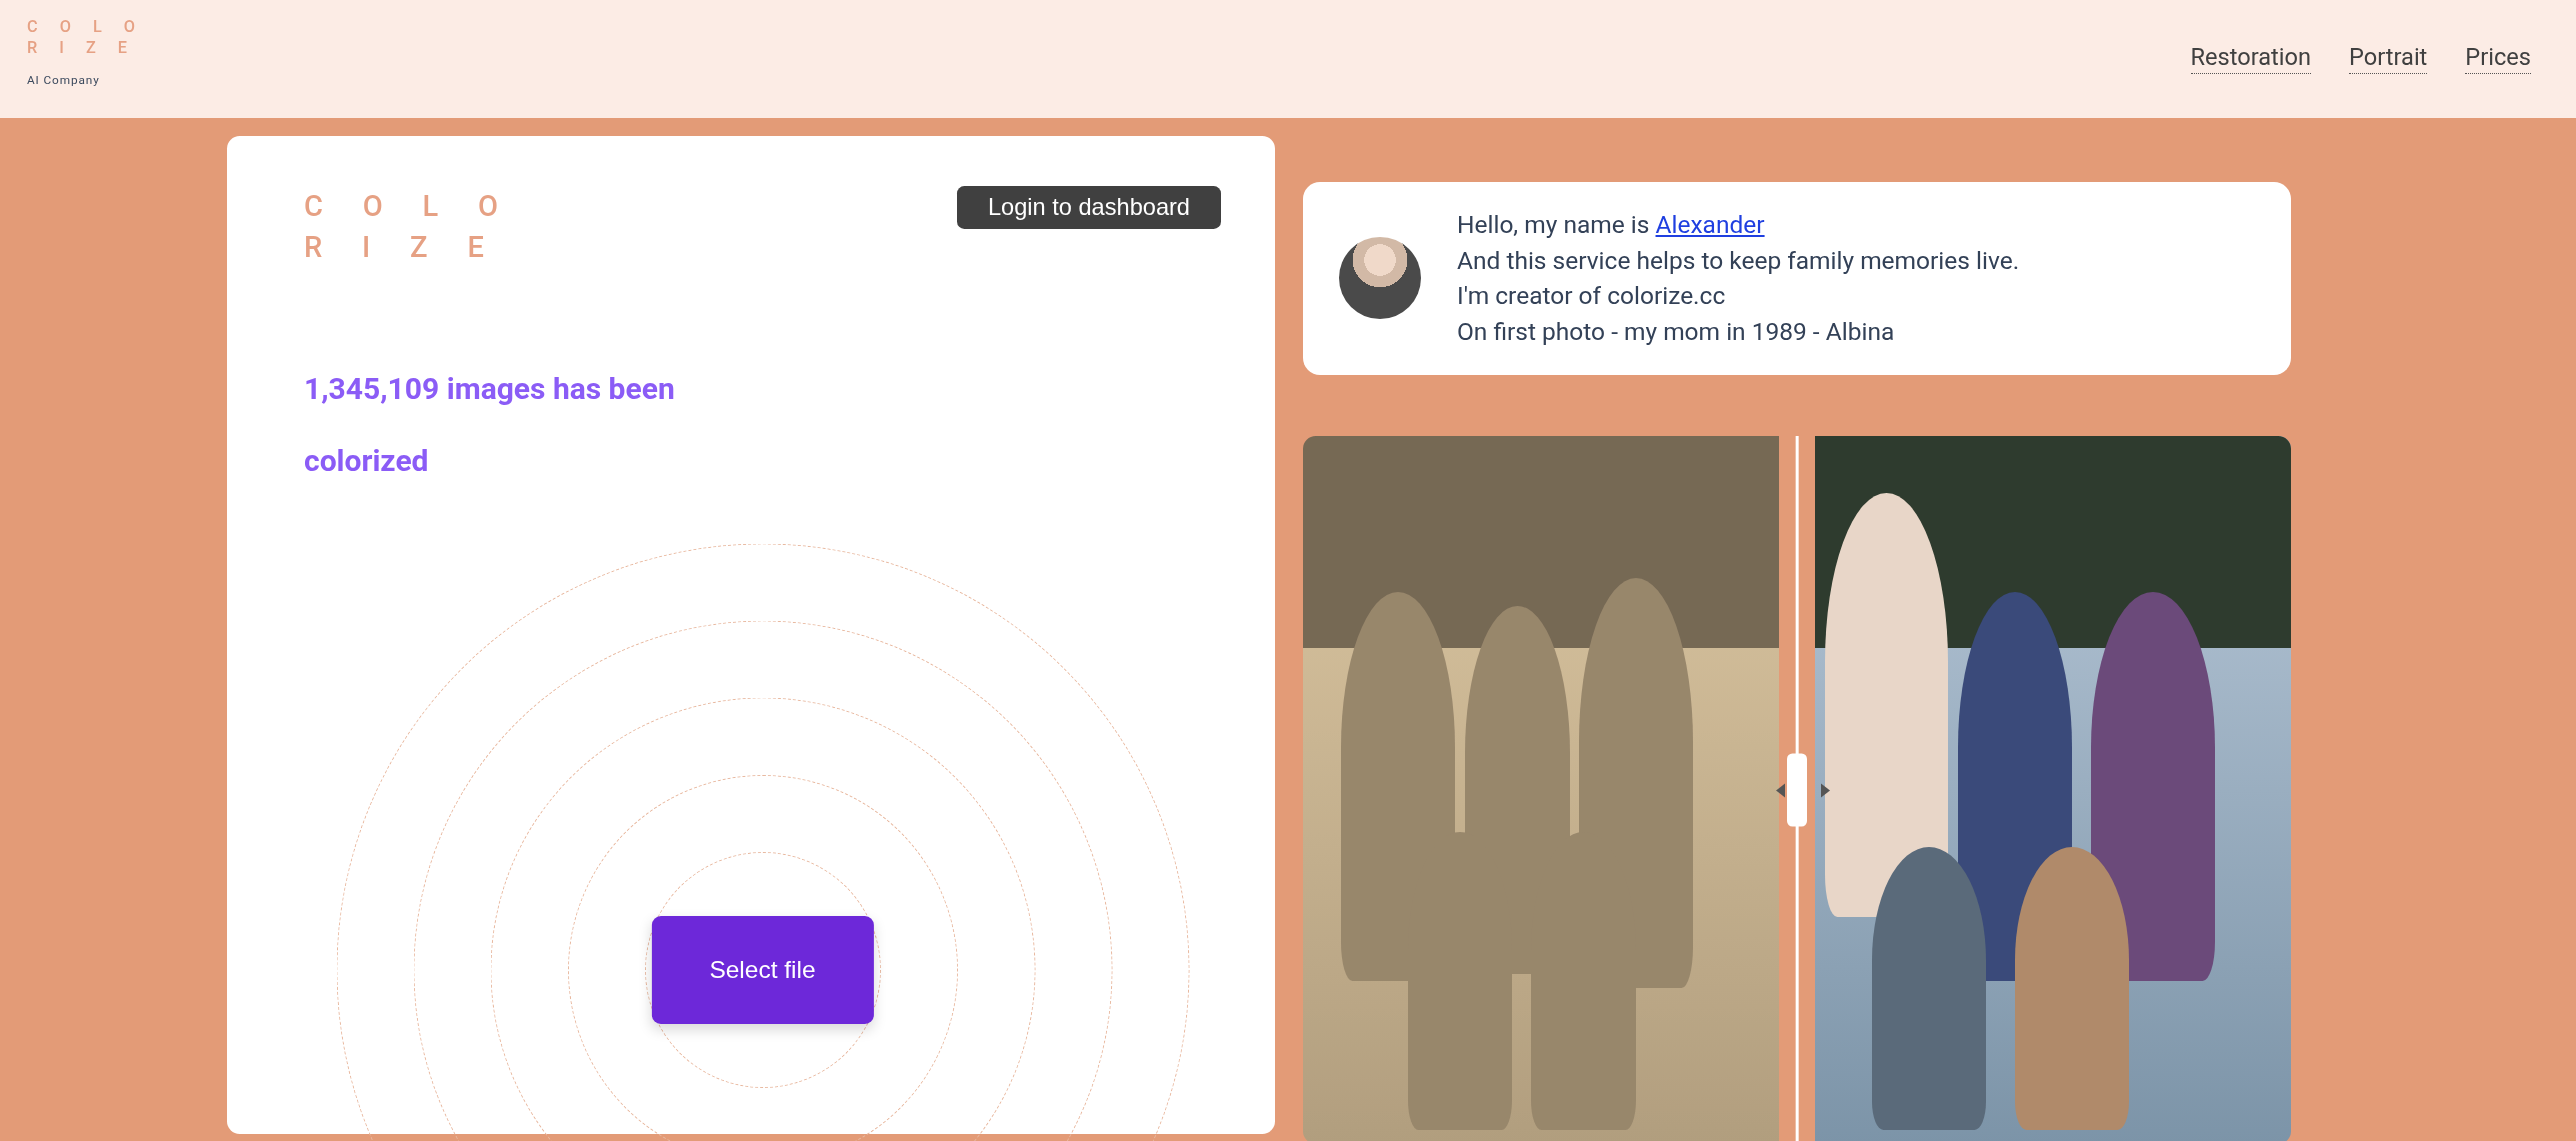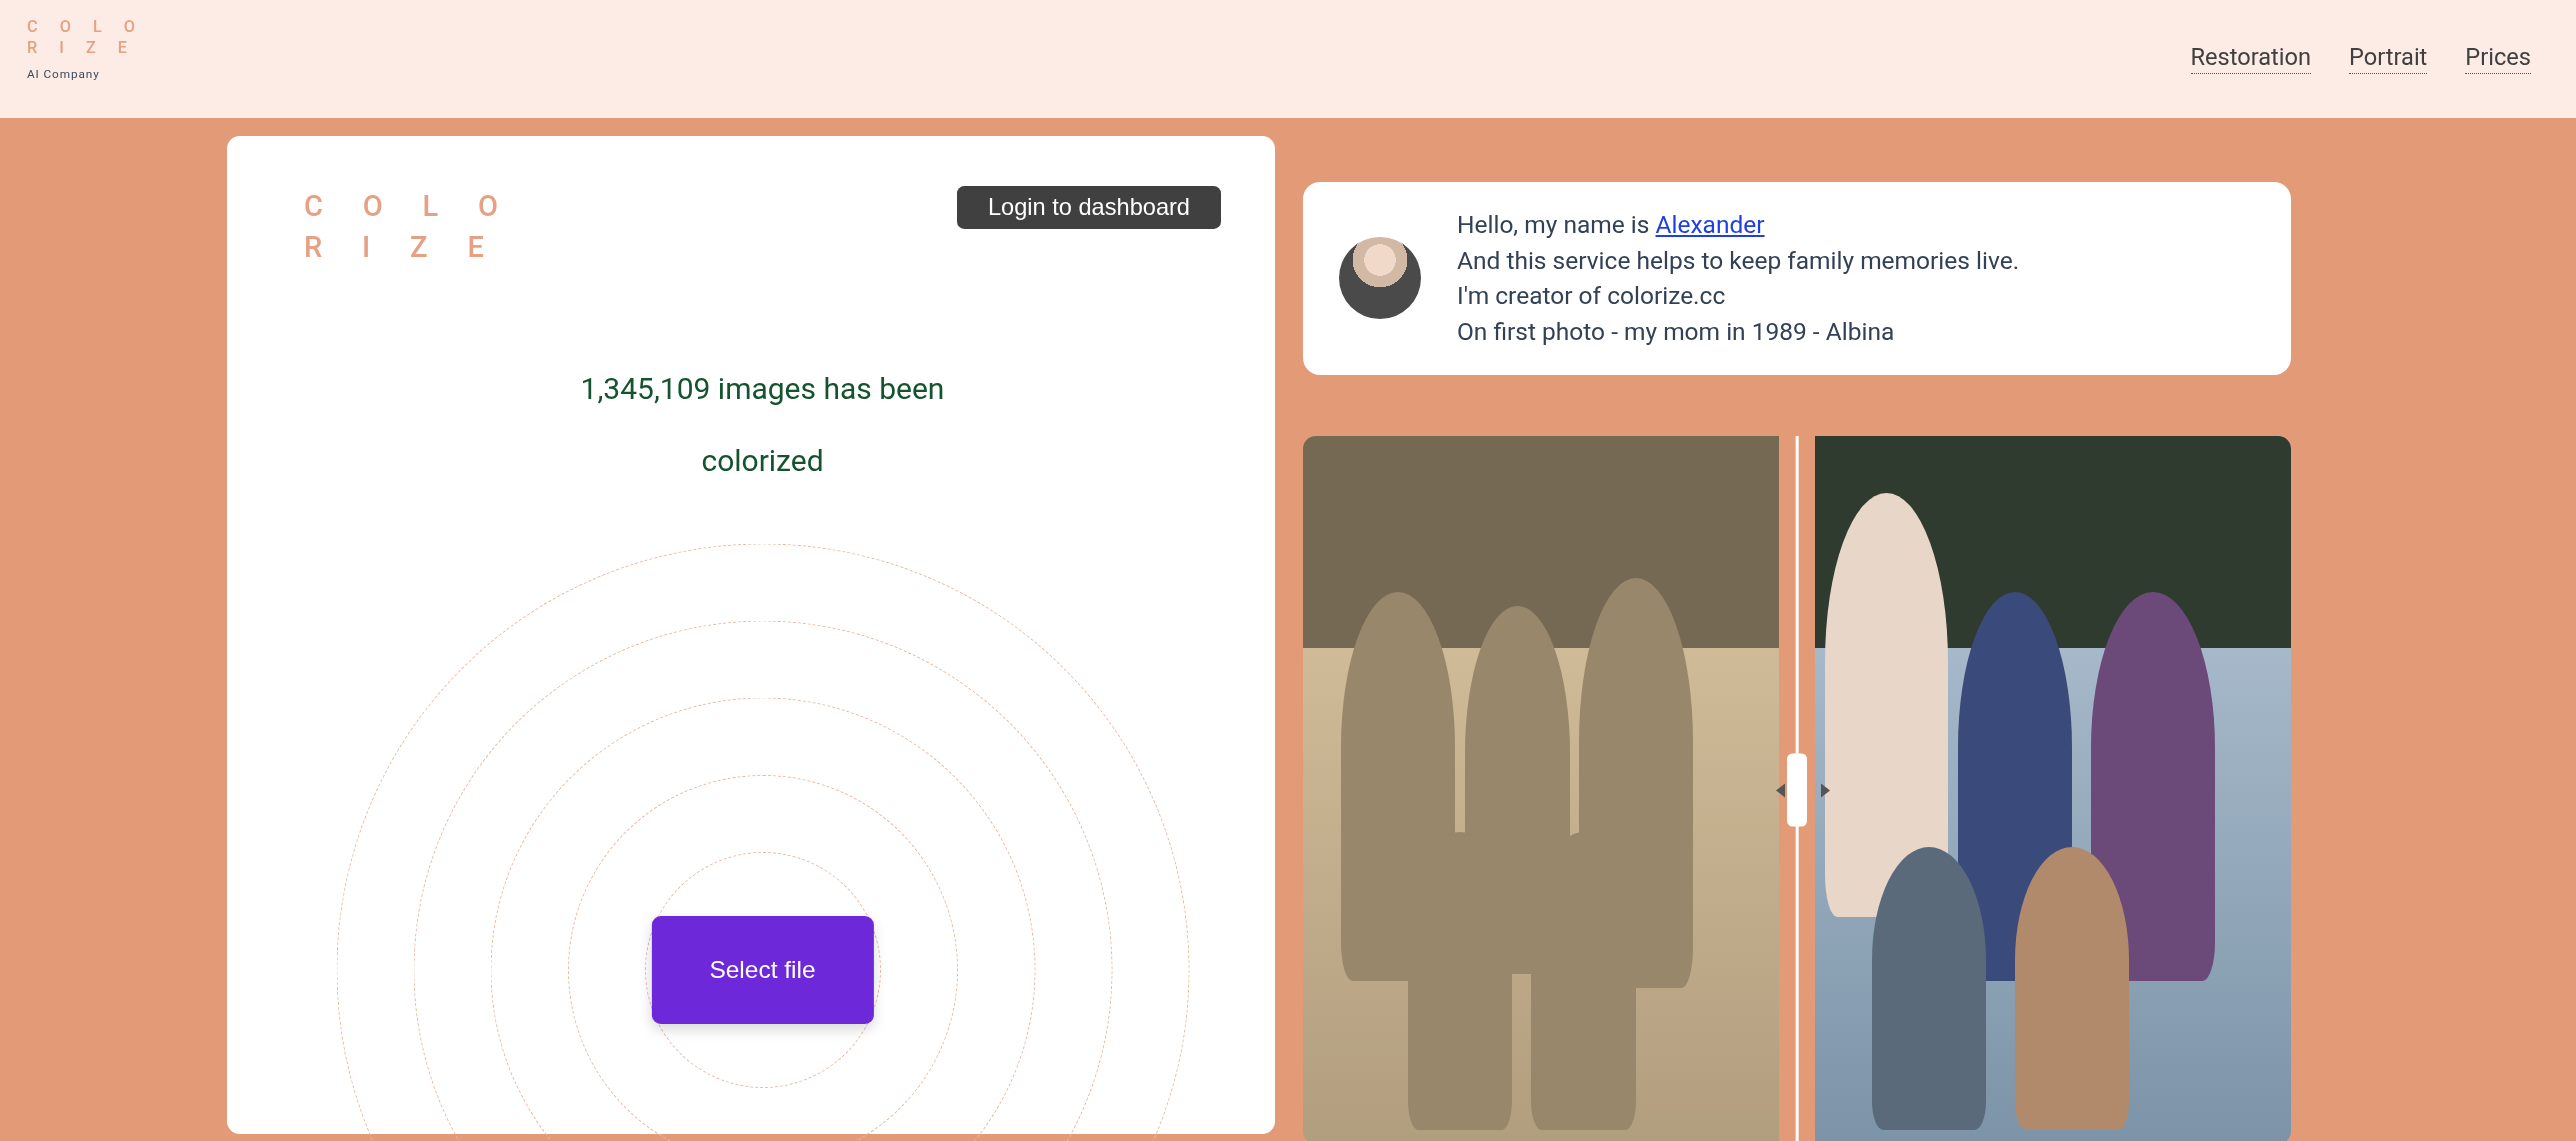--- a/index.html
+++ b/index.html
@@ -16,21 +16,21 @@
     background: #fcece5;
     height: 118px;
     width: 100%;
     padding: 16.3px 45px 0 27px;
     display: flex;
     justify-content: space-between;
     align-items: flex-start;
   }
   .brand-small { line-height: 1.3; }
   .brand-small .row { letter-spacing: 9px; font-size: 16.3px; color: #e6a184; font-weight: 500;}
-  .brand-small .sub { font-size: 11.8px; color: #3c4a5e; letter-spacing: 0.9px; margin-top: 8px;}
+  .brand-small .sub { font-size: 11.8px; color: #3c4a5e; letter-spacing: 0.9px; margin-top: 14px;}
   .nav-links { display: flex; gap: 38px; padding-top: 27px; }
   .nav-links a {
     font-size: 23.6px;
     color: #404040;
     text-decoration: none;
     border-bottom: 1.8px dotted #555;
     padding-bottom: 1.8px;
   }
 
   
@@ -57,26 +57,25 @@
     color: #fff;
     font-size: 23.6px;
     border: none;
     border-radius: 7.3px;
     padding: 8px 31px;
     cursor: pointer;
     text-align: right;
   }
 
   .counter-text {
-    text-align: center;
     margin-top: 86px;
     font-size: 30px;
-    color: #14532d;
+    color: #8b5cf6;
     line-height: 2.4;
-    font-weight: 400;
+    font-weight: 700;
   }
 
   .rings-wrap {
     position: relative;
     margin-top: 64px;
     width: 100%;
     height: 563px;
     display:flex;
     justify-content:center;
   }

